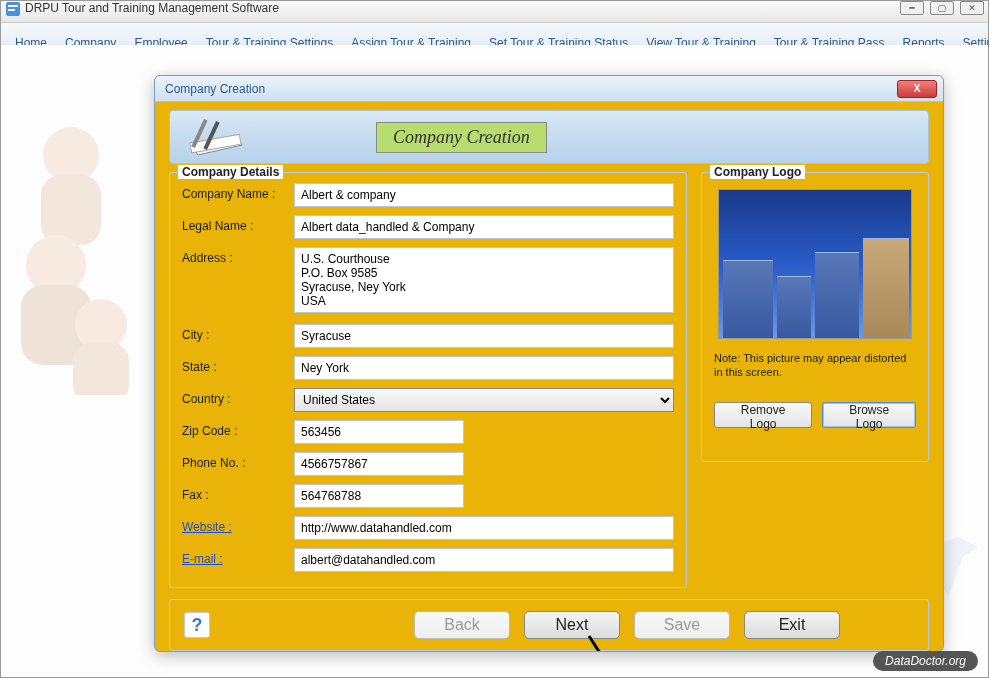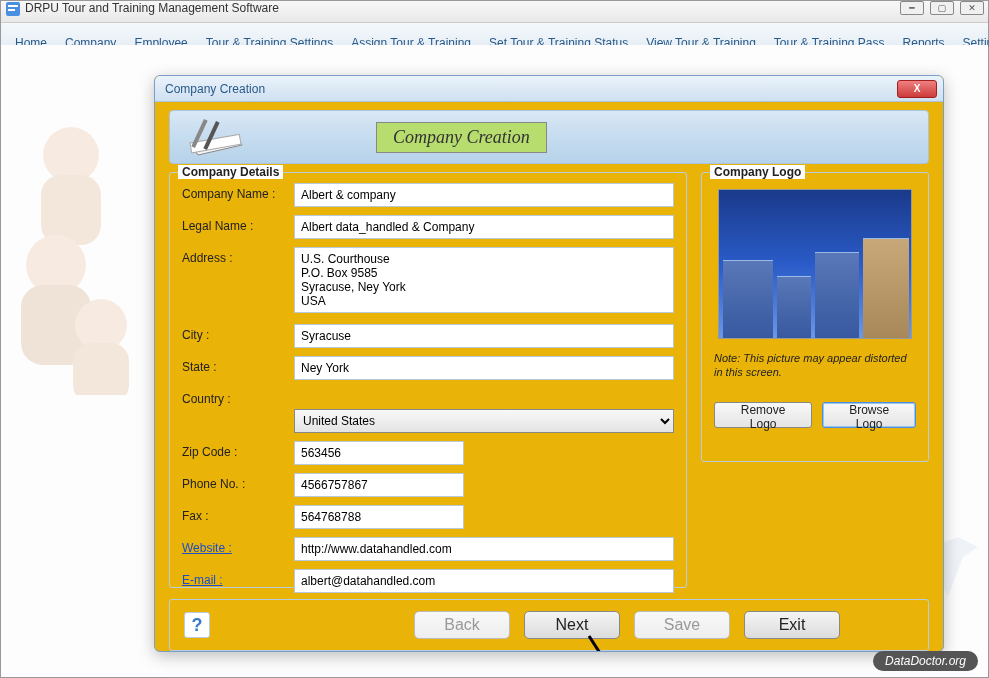--- a/index.html
+++ b/index.html
@@ -40,29 +40,29 @@
 .details-box { flex: 1; height: 416px; }
 .logo-box { width: 228px; height: 290px; display: flex; flex-direction: column; align-items: center; }
 
 .form-row { display: flex; align-items: flex-start; margin-bottom: 8px; }
 .form-label { width: 112px; padding-top: 4px; font-size: 12px; color: #222; }
 .form-label.link { color: #1a4fcc; text-decoration: underline; cursor: pointer; }
 .form-input { flex: 1; }
 .txt { width: 100%; height: 24px; border: 1px solid #b8c8d8; padding: 8px 6px; font-size: 12px; background: #fff; }
 .txt.short { width: 170px; }
 .txtarea { width: 100%; height: 66px; border: 1px solid #b8c8d8; padding: 4px 6px; font-size: 12px; resize: none; font-family: inherit; overflow-y: scroll; }
-.sel { width: 100%; height: 24px; border: 1px solid #888; background: linear-gradient(#f8f8f8,#e4e4e4); padding: 2px 4px; font-size: 12px; margin-top: 21px; }
+.sel { width: 100%; height: 24px; border: 1px solid #888; background: linear-gradient(#f8f8f8,#e4e4e4); padding: 2px 4px; font-size: 12px; }
 
 .logo-img { width: 194px; height: 150px; border: 1px solid #999; margin-top: 6px; background: linear-gradient(#1a3a8a 0%, #2a5bc8 50%, #4878d8 75%, #6a98e8 100%); position: relative; overflow: hidden; }
 .bld { position: absolute; bottom: 0; background: linear-gradient(180deg, #5878b8, #3858a0); border-top: 1px solid #9ab8e8; }
 .b1 { left: 4px; width: 50px; height: 78px; }
 .b2 { left: 58px; width: 34px; height: 62px; }
 .b3 { left: 96px; width: 44px; height: 86px; }
 .b4 { left: 144px; width: 46px; height: 100px; background: linear-gradient(180deg, #c8a878, #a88858); }
-.logo-note { font-size: 11px; color: #222; margin-top: 12px; align-self: flex-start; line-height: 1.3; font-style: italic; }
+.logo-note { font-size: 11px; color: #222; margin-top: 12px; align-self: flex-start; line-height: 1.3; }
 .logo-btns { display: flex; gap: 10px; margin-top: 22px; }
 .btn { height: 26px; padding: 0 12px; border: 1px solid #888; background: linear-gradient(#f8f8f8,#e4e4e4); border-radius: 3px; font-size: 12px; cursor: pointer; color: #222; }
 .btn.primary-outline { border: 1px solid #4a90e2; box-shadow: 0 0 0 1px #9ac4f0 inset; }
 
 .footer-bar { height: 52px; border: 1px solid #b8cde0; border-radius: 3px; margin-top: 8px; display: flex; align-items: center; padding: 0 14px; gap: 14px; }
 .help-icon { width: 26px; height: 26px; border: 1px solid #b8cde0; border-radius: 3px; display: flex; align-items: center; justify-content: center; font-size: 18px; color: #3a78c8; font-weight: bold; cursor: pointer; background: #fff; }
 .footer-spacer { flex: 1; }
 .fbtn { width: 96px; height: 28px; border-radius: 5px; font-size: 16px; }
 .fbtn.disabled { color: #999; border: 1px solid #bbb; background: linear-gradient(#f8f8f8,#eee); cursor: default; }
 .fbtn.active { border: 1px solid #888; background: linear-gradient(#f4f4f4,#dcdcdc); cursor: pointer; }

